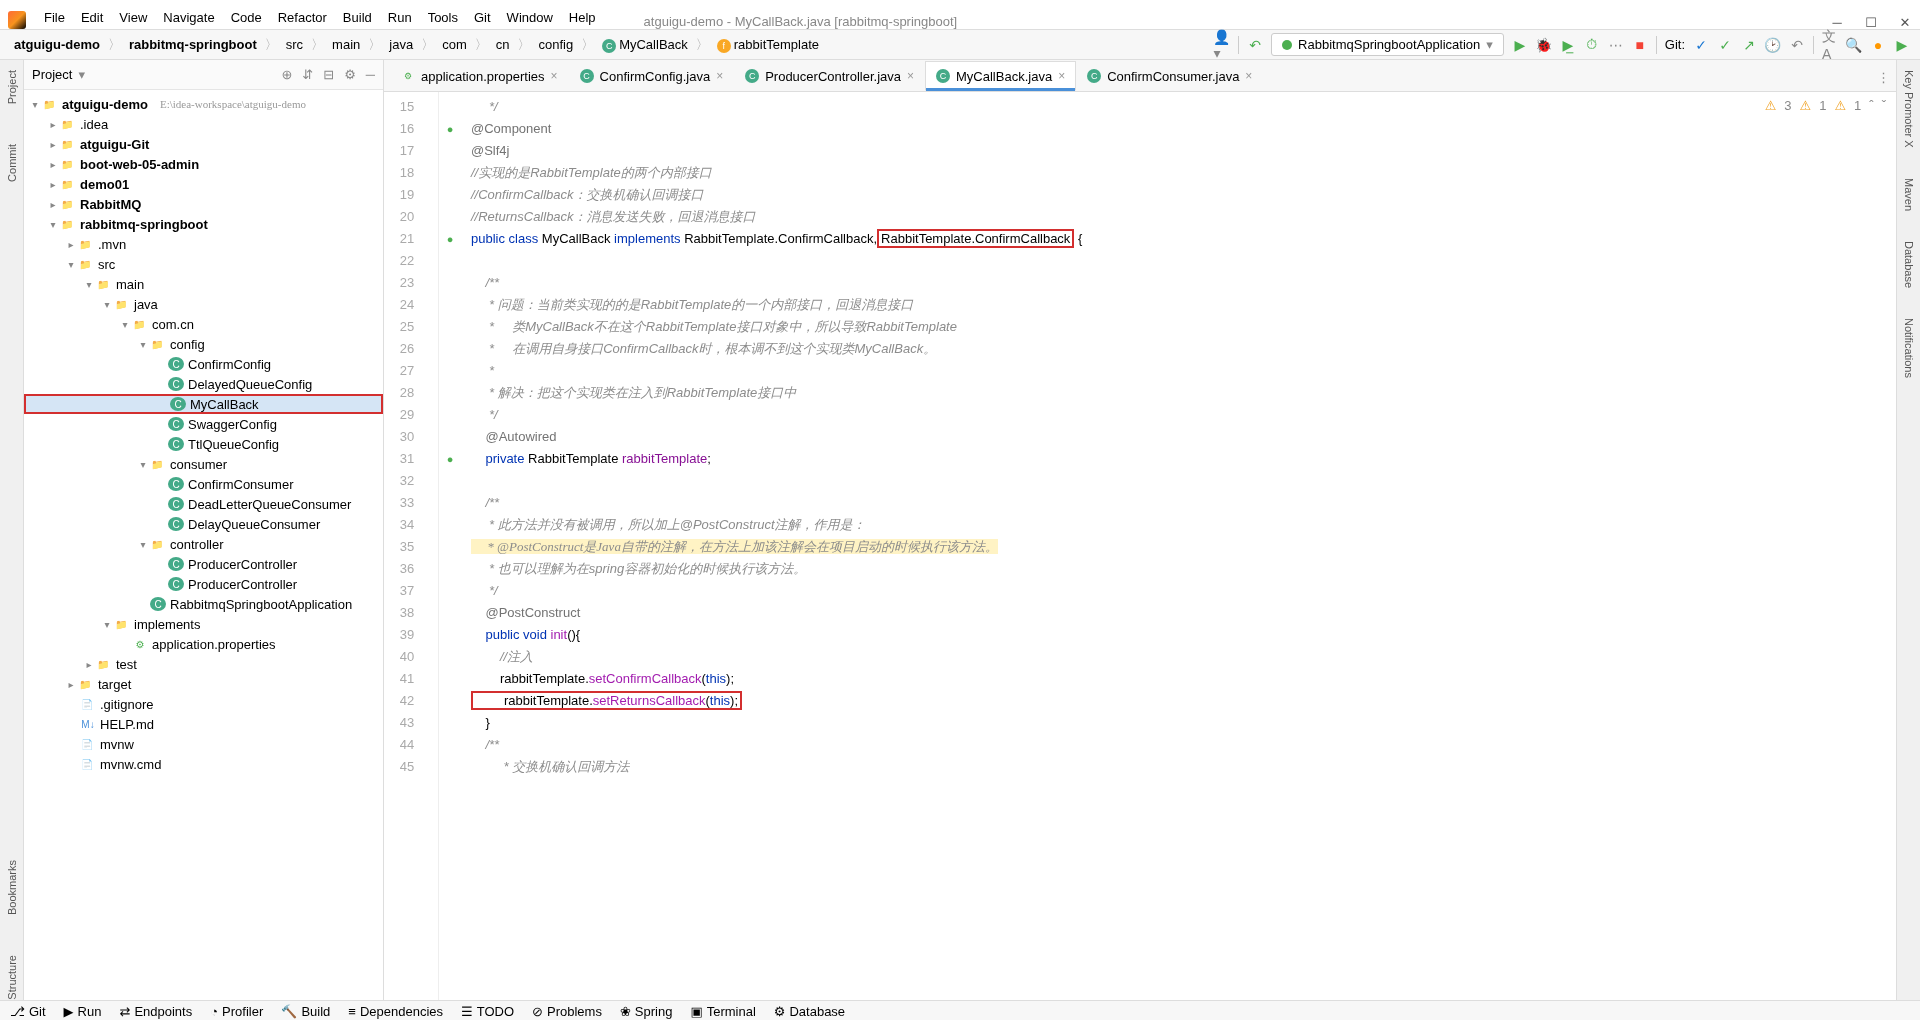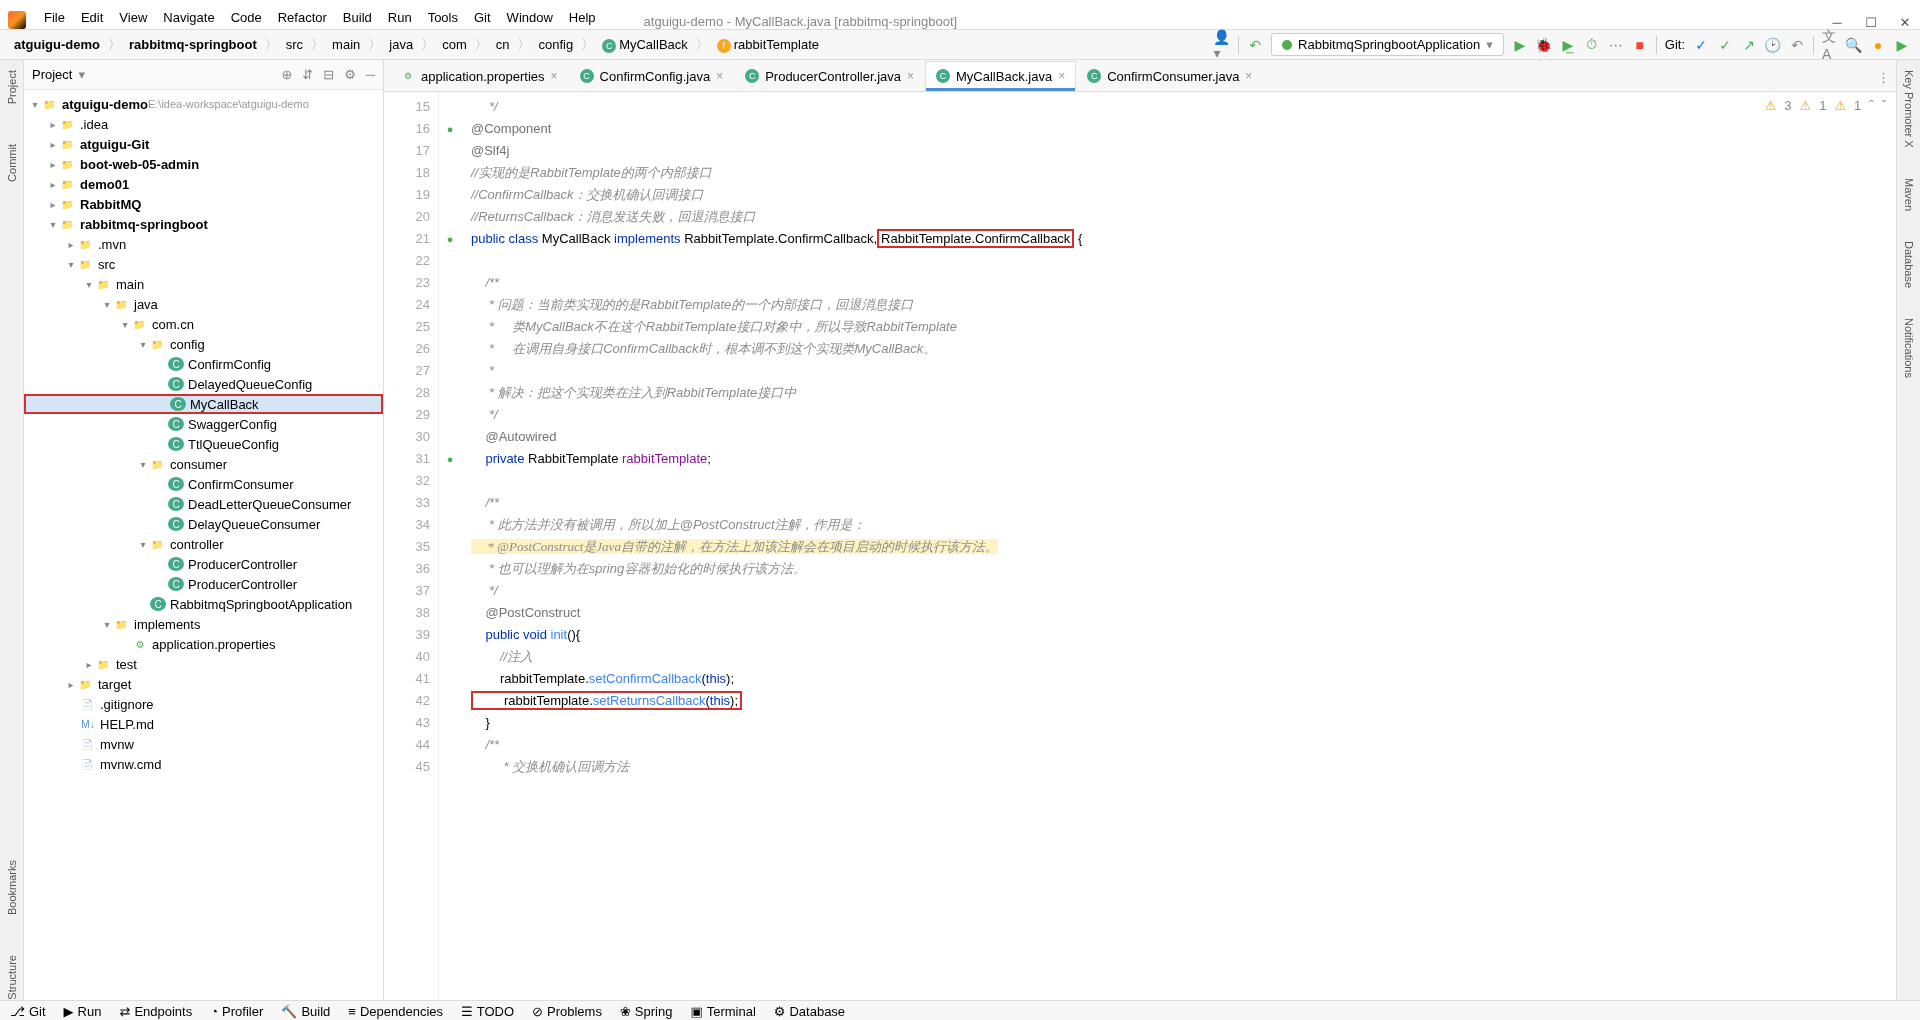--- a/index.html
+++ b/index.html
@@ -33,38 +33,38 @@
 .tn{display:flex;align-items:center;height:20px;padding-right:6px;white-space:nowrap;cursor:pointer;}
 .tn .arr{width:14px;text-align:center;color:#888;font-size:10px;}
 .tn .fico{width:16px;height:14px;margin-right:4px;display:flex;align-items:center;justify-content:center;font-size:10px;}
 .folder{color:#b8860b;}
 .bluefolder{color:#4a90d9;}
 .cclass{background:#4a8;color:#fff;border-radius:50%;width:13px;height:13px;font-size:8px;}
 .propfile{color:#888;}
 .tn.sel{background:#d5e5f5;}
 .tn.selbox{border:2px solid #d32f2f;}
 .tn .lbl{}
-.tn .hint{color:#999;margin-left:0;font-size:11px;}
+.tn .hint{color:#999;margin-left:12px;font-size:11px;font-family:Liberation Serif, serif;}
 .editor{flex:1;display:flex;flex-direction:column;}
 .tabs{height:32px;display:flex;align-items:flex-end;background:#f7f7f7;border-bottom:1px solid #ddd;padding-left:6px;}
 .tab{height:30px;display:flex;align-items:center;padding:0 10px;gap:6px;border:1px solid transparent;cursor:pointer;position:relative;}
 .tab.active{background:#fff;border:1px solid #ddd;border-bottom:1px solid #fff;}
 .tab.active::after{content:"";position:absolute;left:0;right:0;bottom:-1px;height:3px;background:#4a90d9;}
 .tab .tico{width:14px;height:14px;border-radius:50%;display:flex;align-items:center;justify-content:center;font-size:9px;}
 .tab .x{color:#999;font-size:12px;}
 .code{flex:1;display:flex;overflow:hidden;font-family:"JetBrains Mono",Consolas,monospace;font-size:14px;position:relative;}
-.gutter{width:55px;background:#fff;text-align:right;color:#aaa;padding:4px 8px 4px 0;border-right:1px solid #eee;line-height:22px;}
+.gutter{width:55px;background:#fff;text-align:center;color:#aaa;padding:4px 8px 4px 0;border-right:1px solid #eee;line-height:22px;}
 .gmark{width:22px;padding-top:4px;line-height:22px;text-align:center;}
 .gmark .m{color:#4caf50;font-size:11px;}
 .codelines{flex:1;padding:4px 0 4px 10px;line-height:22px;white-space:pre;position:relative;}
 .kw{color:#0033b3;}
 .ann{color:#737373;}
 .cmt{color:#8c8c8c;font-style:italic;}
 .fld{color:#871094;}
-.mth{color:#3b82f6;}
+.mth{color:#a21caf;}
 .hlred{border:2px solid #d32f2f;padding:0 2px;}
 .hlyel{background:#fff3c4;font-family:Liberation Serif, serif;}
 .inspect{position:absolute;top:6px;right:10px;display:flex;gap:8px;align-items:center;font-size:12px;color:#888;}
 .inspect .warn{color:#f0a020;}
 .bottombar{height:22px;border-top:1px solid #ddd;display:flex;align-items:center;padding:0 10px;gap:18px;background:#f7f7f7;font-size:12px;}
 .bottombar .bi{display:flex;align-items:center;gap:4px;cursor:pointer;}
 </style>
 </head>
 <body>
 

